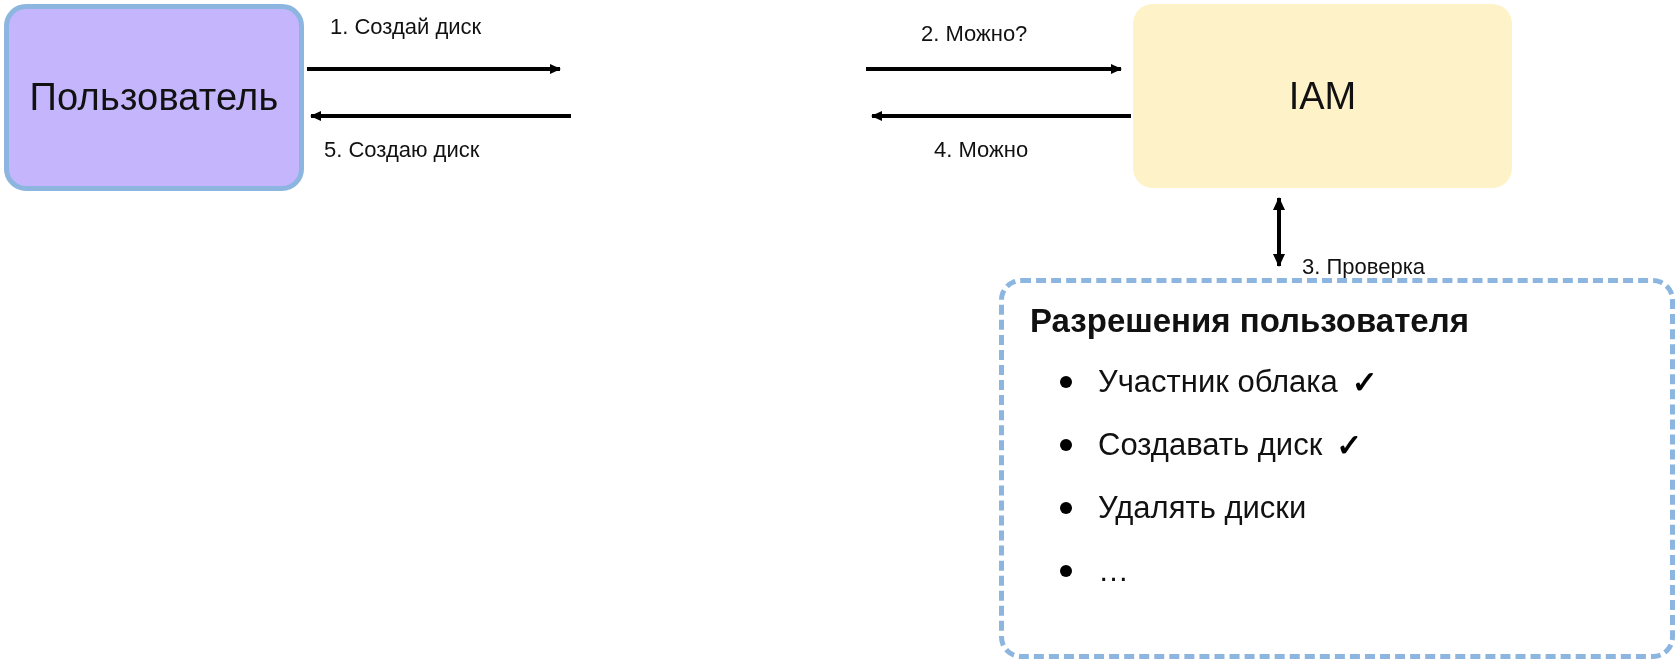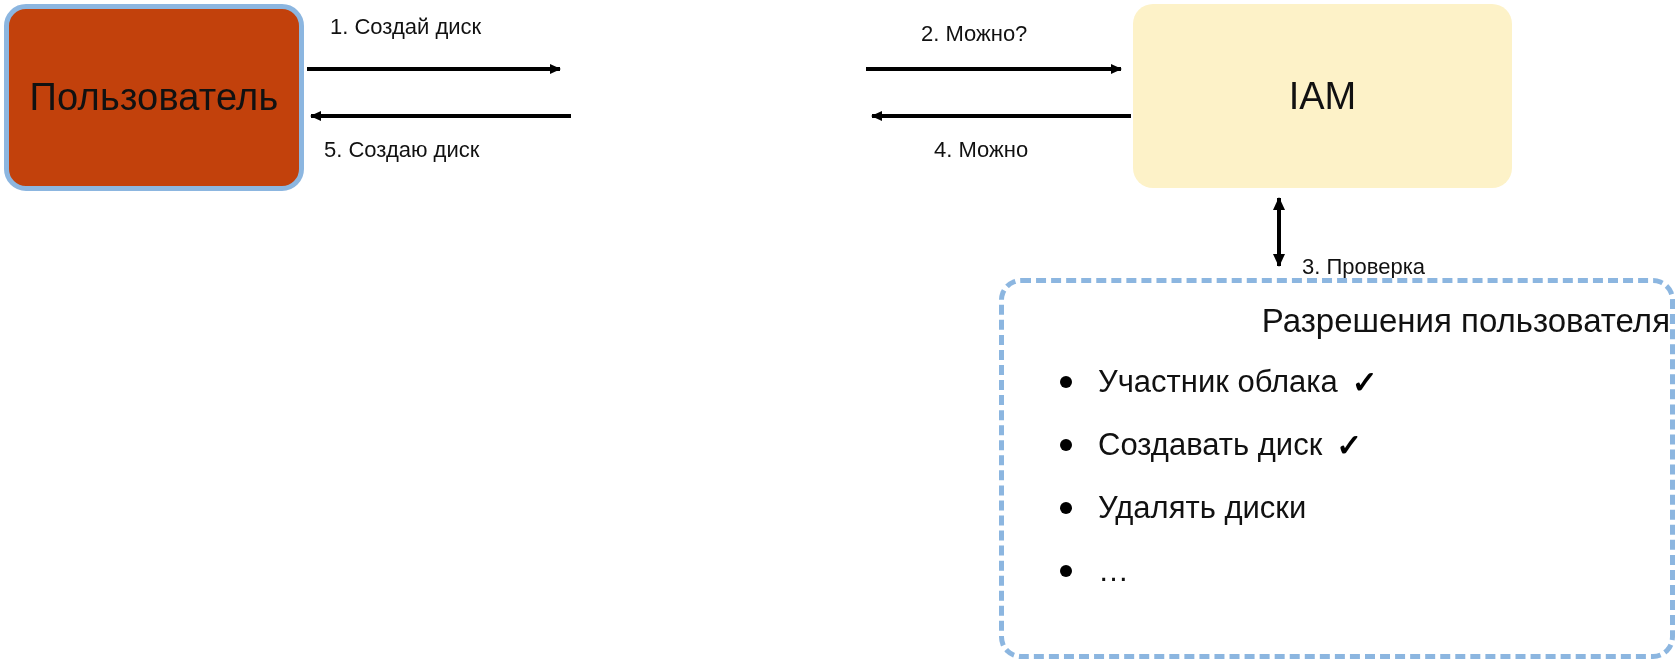--- a/index.html
+++ b/index.html
@@ -26,21 +26,21 @@
     box-sizing: border-box;
   }
   
   #node-user {
     left: 4px;
     top: 4px;
     width: 300px;
     height: 187px;
     border: 5px solid #8cb6e0;
     border-radius: 22px;
-    background: #c2410c;
+    background: #c4b5fd;
   }
   #node-user .node-label {
     font-size: 38px;
     font-weight: 300;
     color: #111111;
     letter-spacing: 0.2px;
     line-height: 1.15;
   }
   
   #node-compute {
@@ -79,25 +79,24 @@
     width: 676px;
     height: 381px;
     border: 5px dashed #8cb6e0;
     border-radius: 22px;
     background: #ffffff;
     box-sizing: border-box;
     padding: 18px 0 0 26px;
   }
   #permissions-title {
     font-size: 33px;
-    font-weight: 400;
+    font-weight: 700;
     color: #111111;
     margin: 0 0 10px 0;
     line-height: 1.2;
-    text-align: right;
   }
   #permissions-list {
     list-style: none;
     margin: 0;
     padding: 0 0 0 30px;
   }
   #permissions-list li {
     display: flex;
     align-items: center;
     font-size: 31px;

